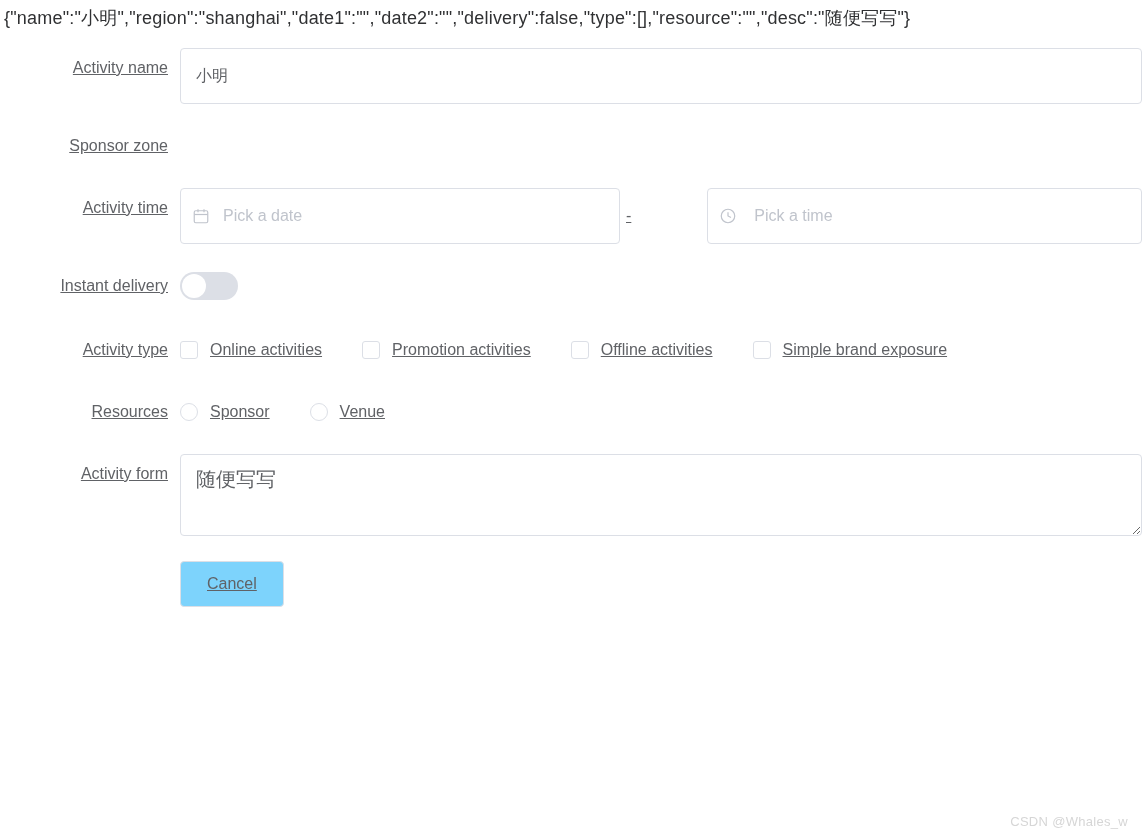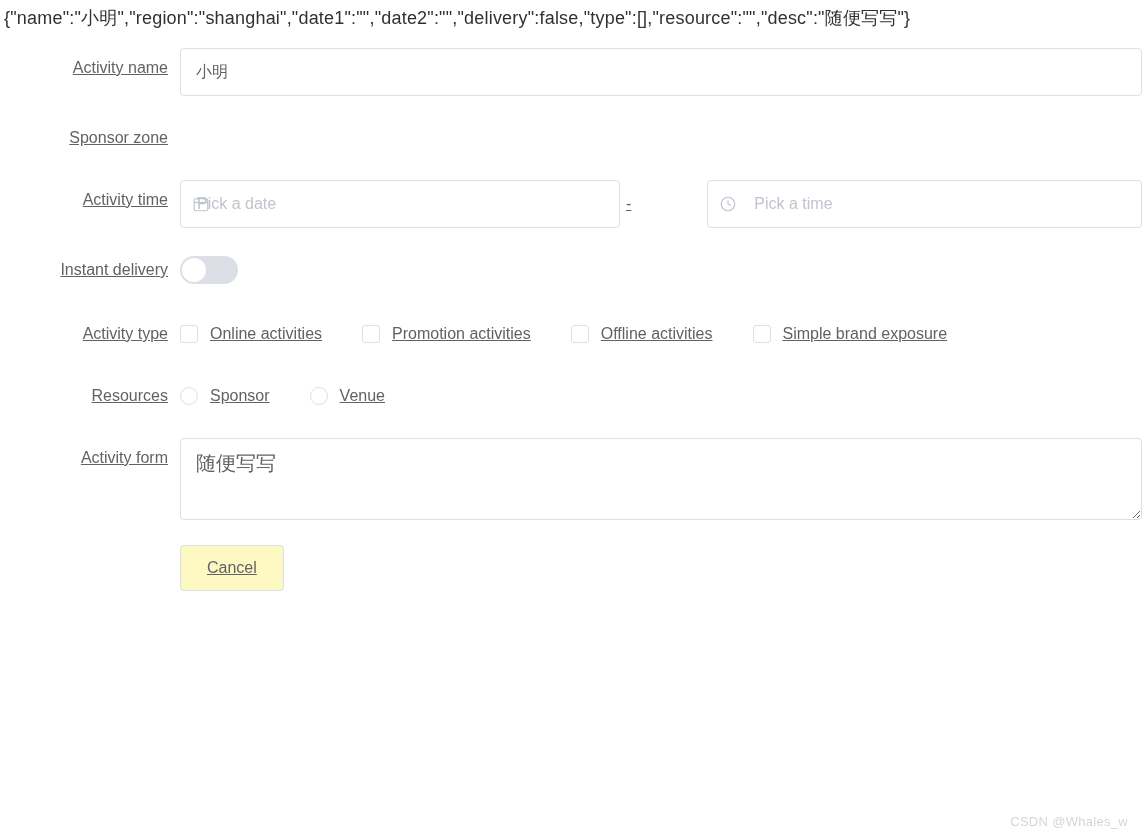--- a/index.html
+++ b/index.html
@@ -39,21 +39,21 @@
       flex: 1;
       display: flex;
       align-items: center;
       min-height: 40px;
     }
     .el-input, .el-textarea {
       width: 100%;
     }
     .el-input-inner {
       width: 100%;
-      height: 48px;
+      height: 56px;
       line-height: 40px;
       padding: 0 15px;
       border: 1px solid #dcdfe6;
       border-radius: 4px;
       font-size: 16px;
       color: #606266;
       outline: none;
       background: #fff;
     }
     .el-input-inner::placeholder { color: #c0c4cc; }
@@ -61,21 +61,21 @@
     .select-wrap .el-input-inner { padding-right: 35px; }
     .select-caret {
       position: absolute;
       right: 12px;
       top: 50%;
       transform: translateY(-50%);
       color: #c0c4cc;
       pointer-events: none;
     }
     .date-wrap { position: relative; width: 440px; }
-    .date-wrap .el-input-inner { padding-left: 16px; }
+    .date-wrap .el-input-inner { padding-left: 42px; }
     .input-prefix-icon {
       position: absolute;
       left: 12px;
       top: 50%;
       transform: translateY(-50%);
       color: #c0c4cc;
       pointer-events: none;
     }
     .sep { margin: 0 6px; font-size: 16px; color: #606266; }
     .time-wrap { position: relative; flex:1; margin-left: 70px; }
@@ -105,21 +105,21 @@
     .el-textarea-inner {
       width: 100%; min-height: 74px; padding: 8px 15px;
       border: 1px solid #dcdfe6; border-radius: 4px;
       font-size: 20px; color: #606266; outline: none; resize: vertical;
       font-family: inherit; line-height: 1.6;
     }
     .btn {
       display: inline-flex; align-items: center; justify-content: center;
       height: 46px; padding: 0 26px; border-radius: 4px;
       font-size: 16px; cursor: pointer; border: 1px solid #dcdfe6;
-      background: #fef9c3; color: #606266;
+      background: #7dd3fc; color: #606266;
     }
     .btn-primary { background: #409eff; border-color: #409eff; color: #fff; }
     .btn + .btn { margin-left: 14px; }
     .watermark {
       position: absolute; right: 14px; bottom: 6px;
       font-size: 13px; color: #d6d6d6; letter-spacing: 0.3px;
     }
     svg { display:block; }
   </style>
 </head>

